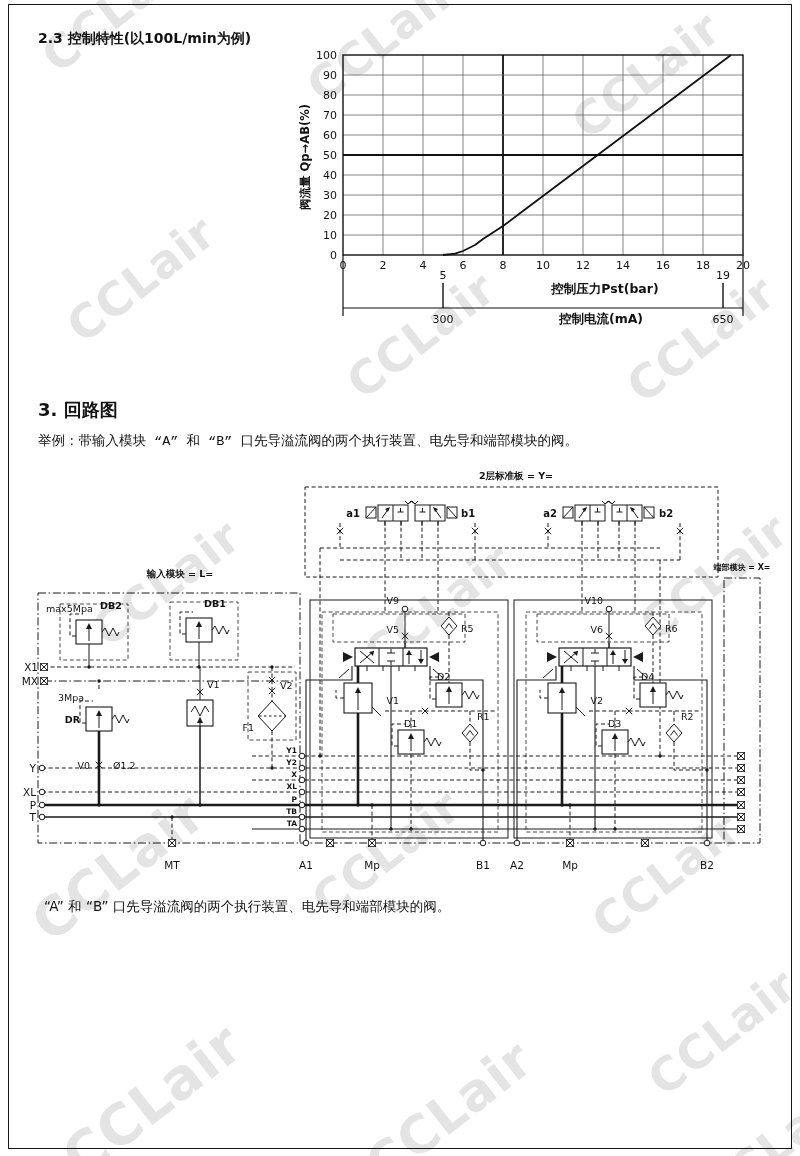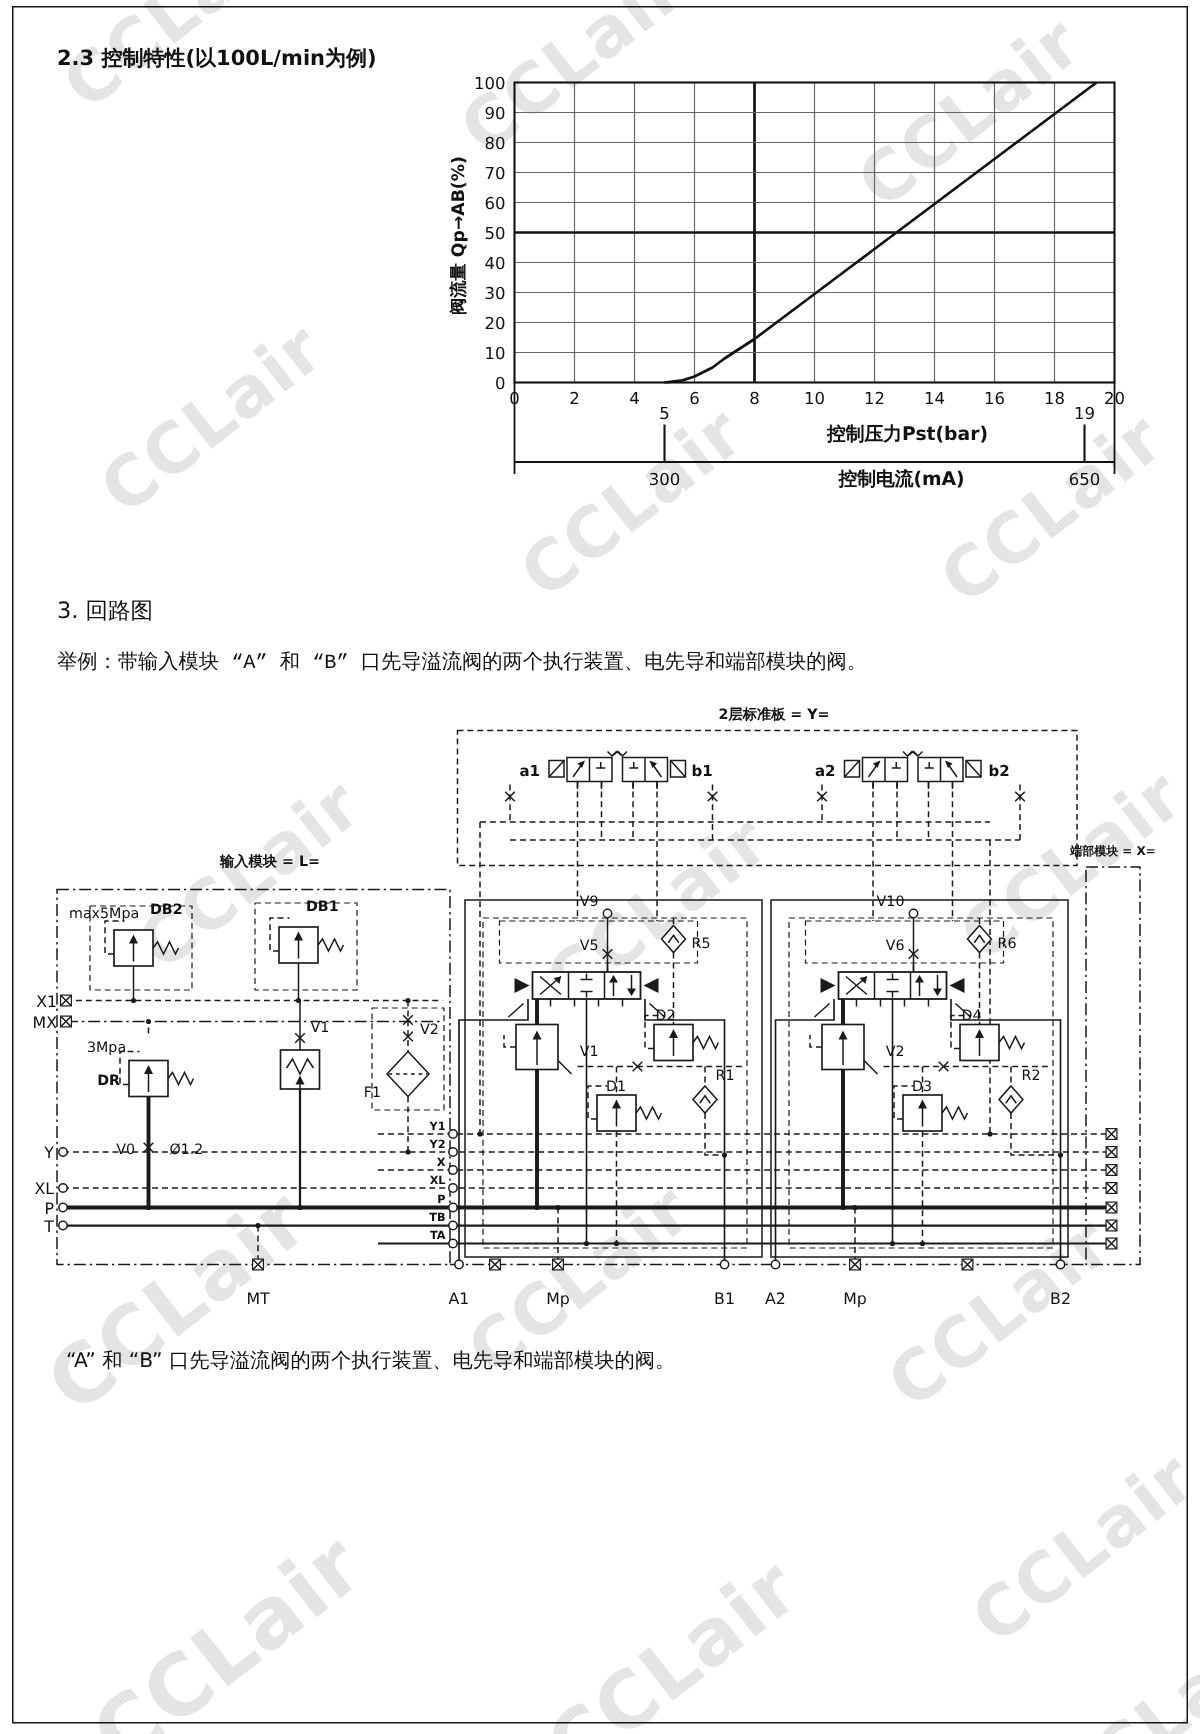--- a/index.html
+++ b/index.html
@@ -4,21 +4,21 @@
 <style>
   html,body{margin:0;padding:0;background:#fff;}
   body{width:800px;height:1156px;position:relative;overflow:hidden;
        font-family:"DejaVu Sans","Liberation Sans",sans-serif;color:#111;}
   .wm{position:absolute;color:#e4e4e4;font-weight:bold;letter-spacing:1px;
       transform:rotate(-38deg);z-index:0;white-space:nowrap;user-select:none;}
   .frame{position:absolute;left:8px;top:4px;width:782px;height:1143px;
          border:1.6px solid #161616;z-index:4;pointer-events:none;}
   .abs{position:absolute;z-index:2;}
   .h1{font-size:14px;font-weight:bold;}
-  .h2{font-size:15px;font-weight:normal;}
+  .h2{font-size:18px;font-weight:bold;}
   .body-text{font-size:13.5px;}
   #chart{left:293px;top:46px;width:462px;height:302px;}
   #circuit-wrap{left:0;top:0;width:800px;height:1156px;z-index:1;}
   
   .ln{stroke:#1a1a1a;stroke-width:1;fill:none;}
   .th{stroke:#1a1a1a;stroke-width:2.6;fill:none;}
   .md{stroke:#1a1a1a;stroke-width:1.5;fill:none;}
   .dash{stroke-dasharray:4 2.6;}
   .dd{stroke-dasharray:8 2.6 1.6 2.6;}
   .wht{fill:#fff;}

